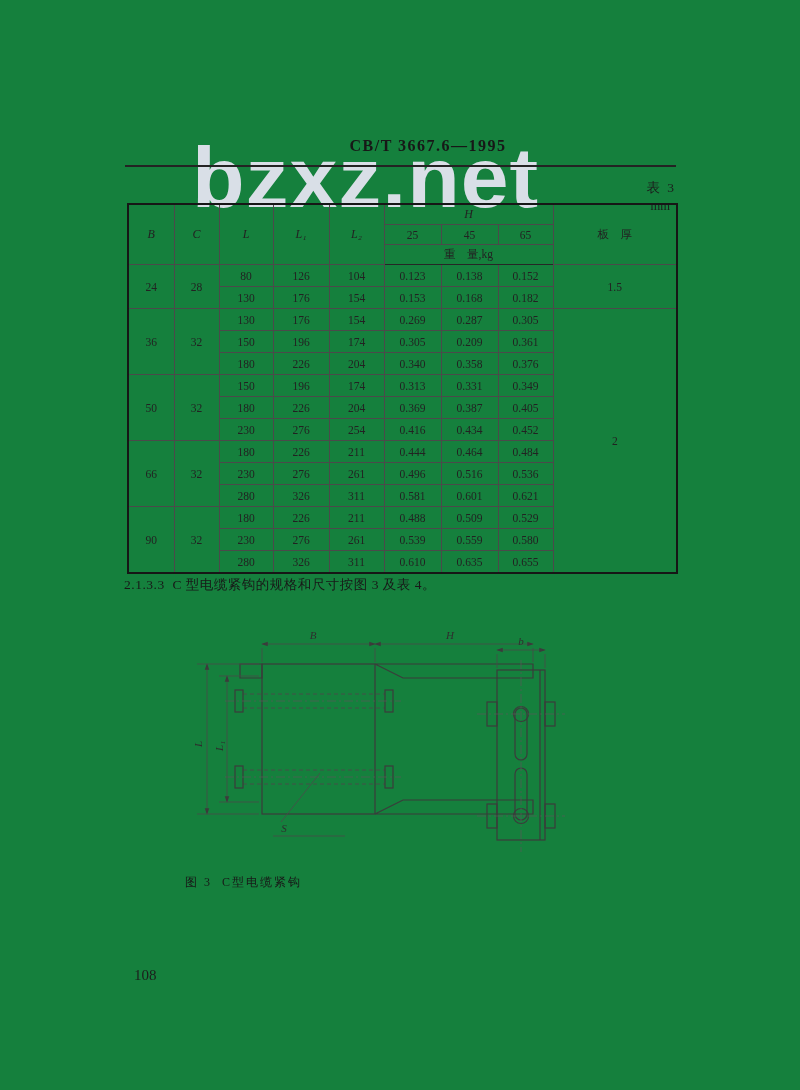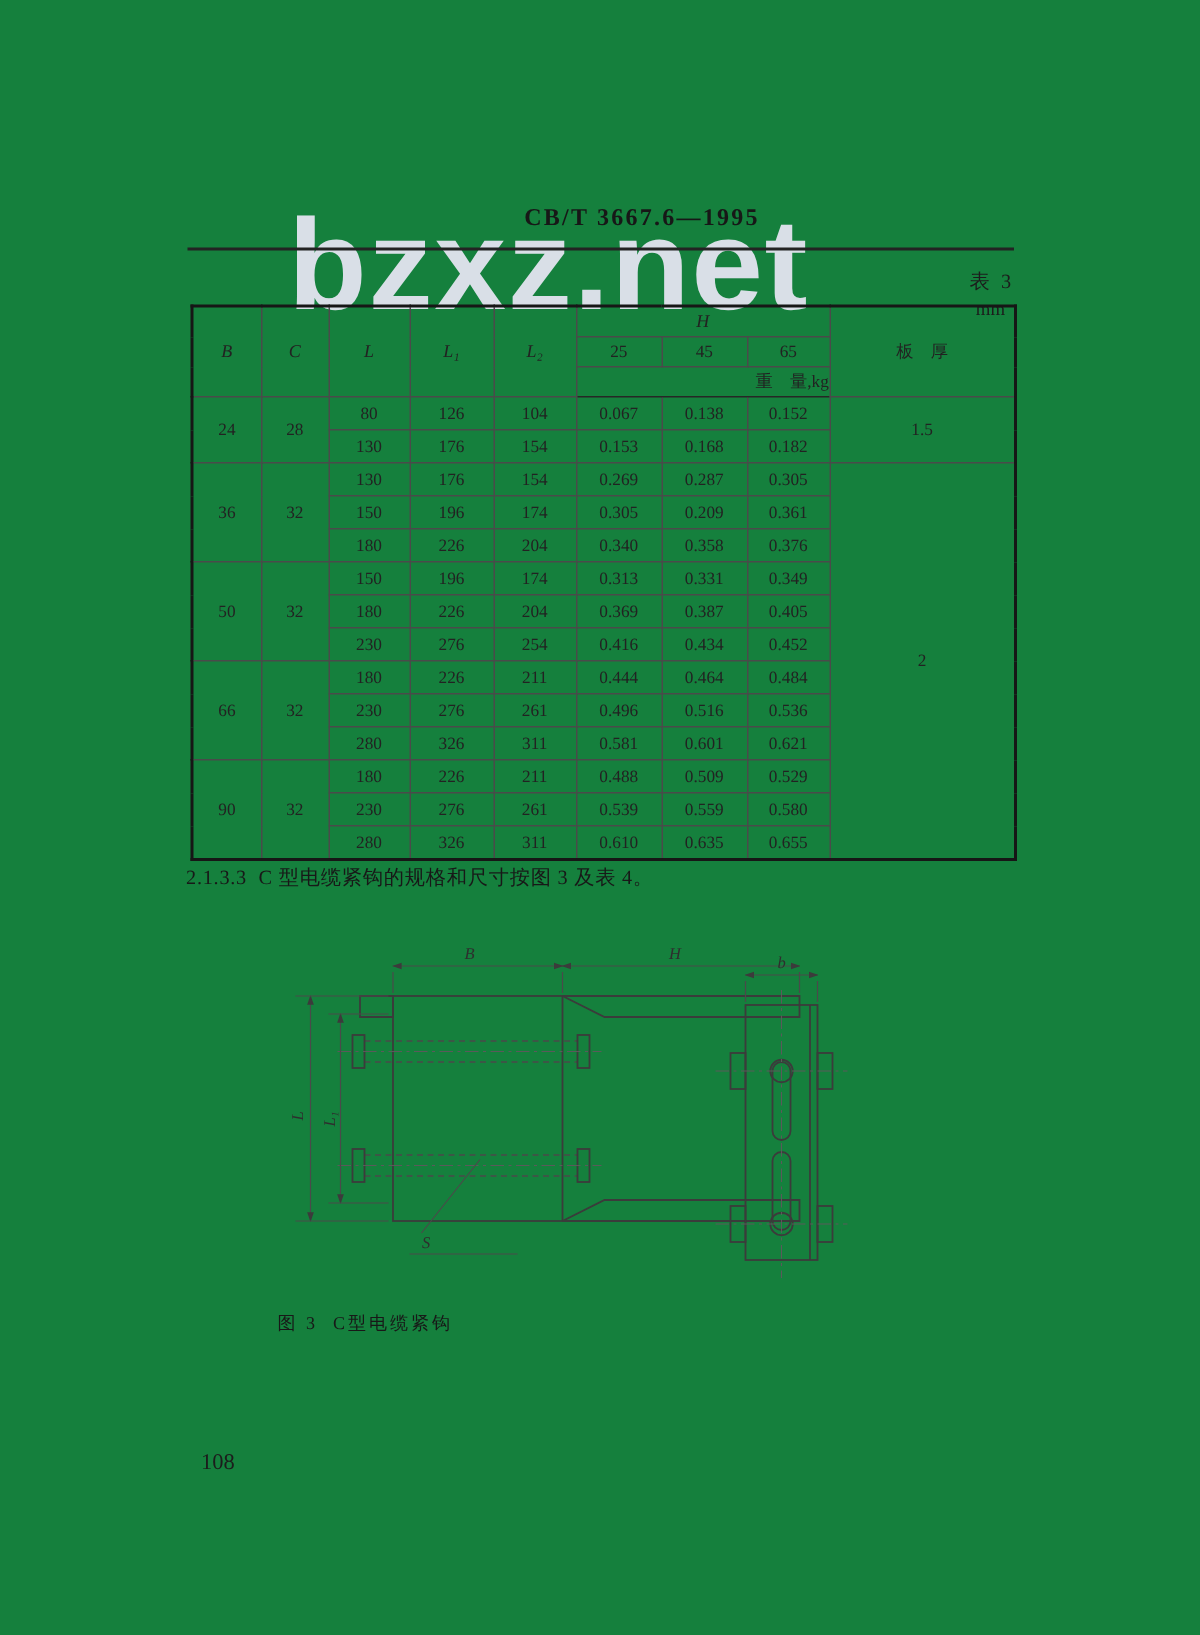--- a/index.html
+++ b/index.html
@@ -29,21 +29,21 @@
     text-align:center; font-size:11.5px; color:#222;
   }
   table.spec th, table.spec td {
     border:1px solid #4a4a4a; padding:0; font-weight:normal;
   }
   table.spec { border:2px solid #161616; }
   table.spec thead th { height:19px; }
   table.spec tbody td { height:21px; }
   table.spec .math { font-style:italic; font-size:12px; }
   table.spec tr.gs td { border-top:1.7px solid #262626; }
-  table.spec thead tr:last-child th { border-bottom:1.6px solid #262626;text-align:right; }
+  table.spec thead tr:last-child th { border-bottom:1.6px solid #262626; }
 
   .note {
     position:absolute; left:124px; top:562px; font-size:13.5px;
     white-space:pre; letter-spacing:0.5px; color:#181818;
   }
   .figure-wrap { position:absolute; left:185px; top:618px; width:400px; height:250px; }
   .fig-caption {
     position:absolute; left:185px; top:874px; width:400px; text-align:left;
     font-size:12px; letter-spacing:2px; color:#181818; white-space:pre;
   }
@@ -102,21 +102,21 @@
           <th colspan="3">重　量,kg</th>
         </tr>
       </thead>
       <tbody id="spec-tbody">
           <tr>
             <td rowspan="2">24</td>
             <td rowspan="2">28</td>
             <td>80</td>
             <td>126</td>
             <td>104</td>
-            <td>0.067</td>
+            <td>0.123</td>
             <td>0.138</td>
             <td>0.152</td>
             <td rowspan="2">1.5</td>
           </tr>
           <tr>
             <td>130</td>
             <td>176</td>
             <td>154</td>
             <td>0.153</td>
             <td>0.168</td>

